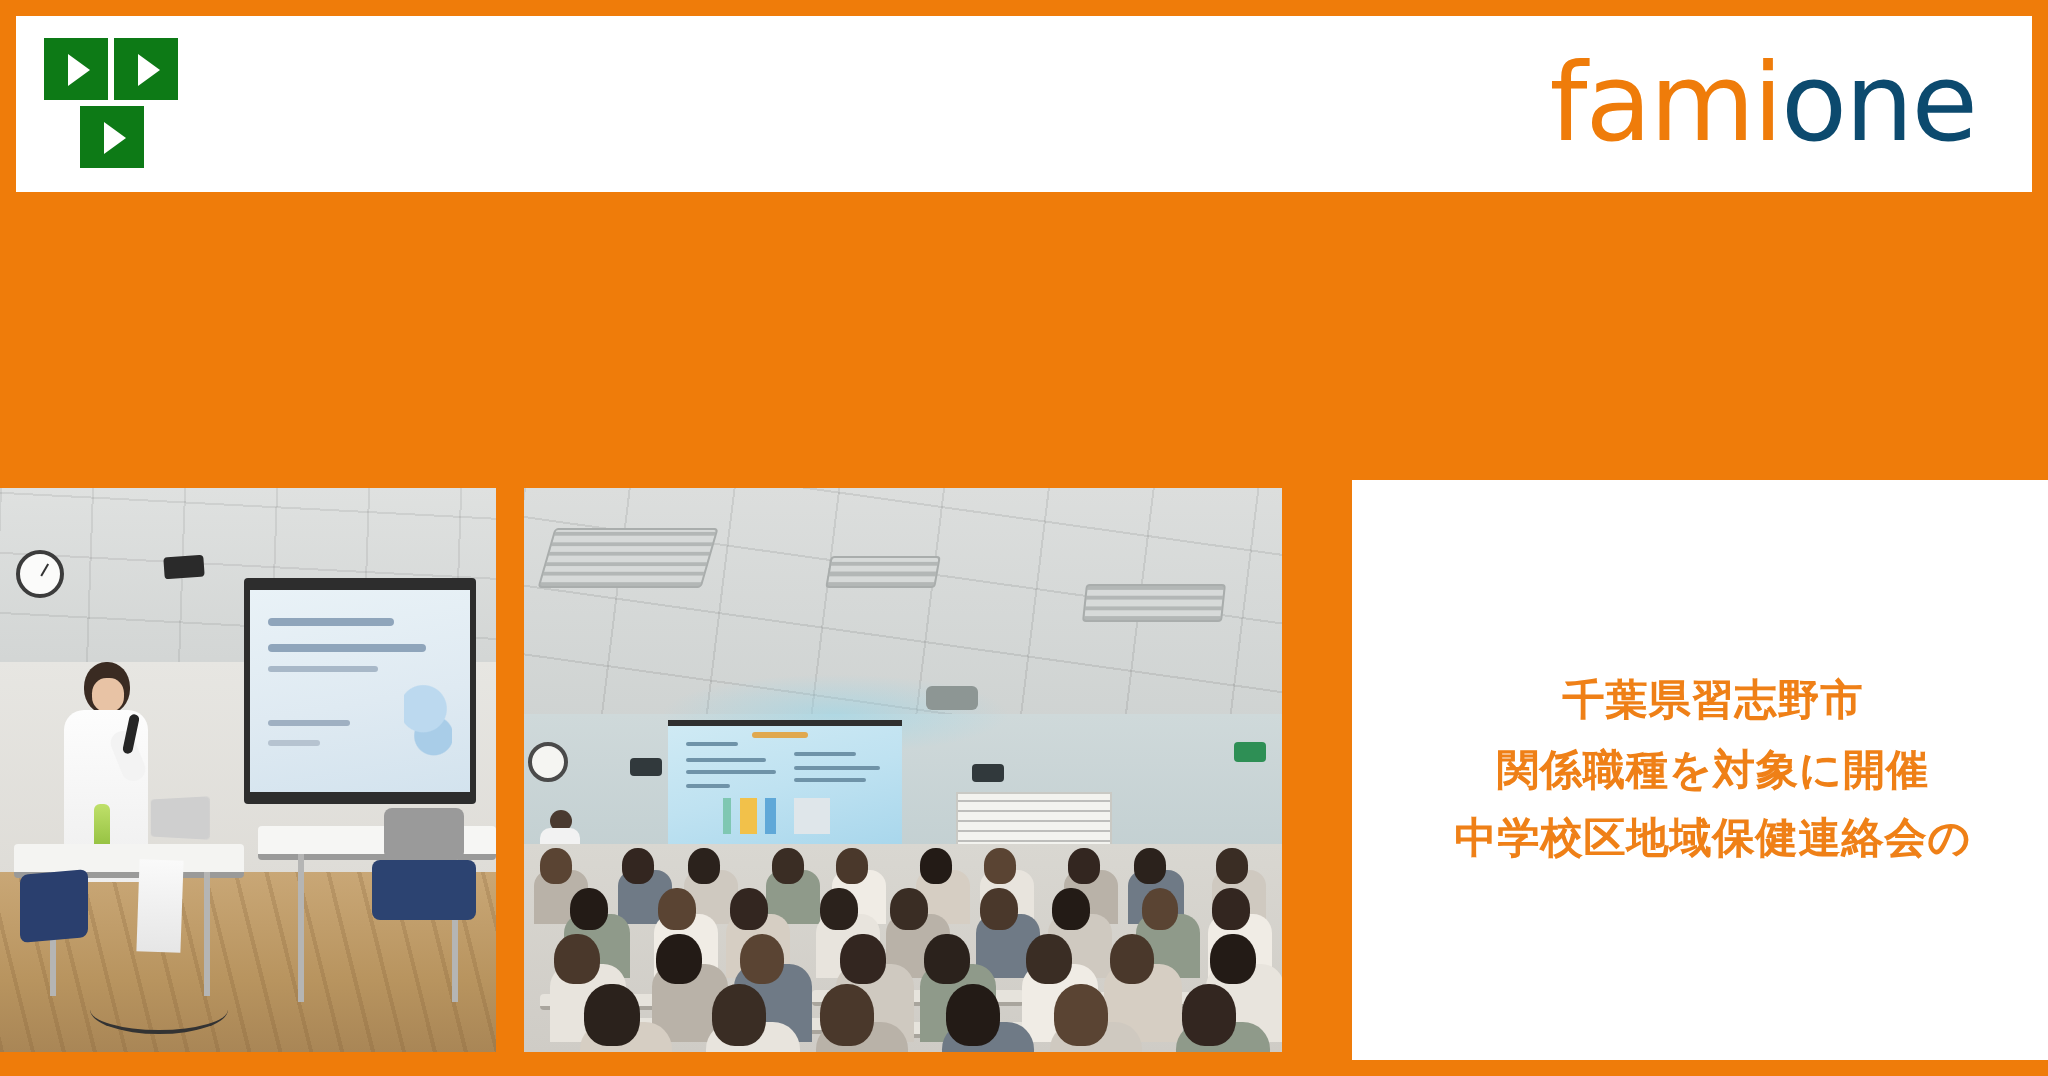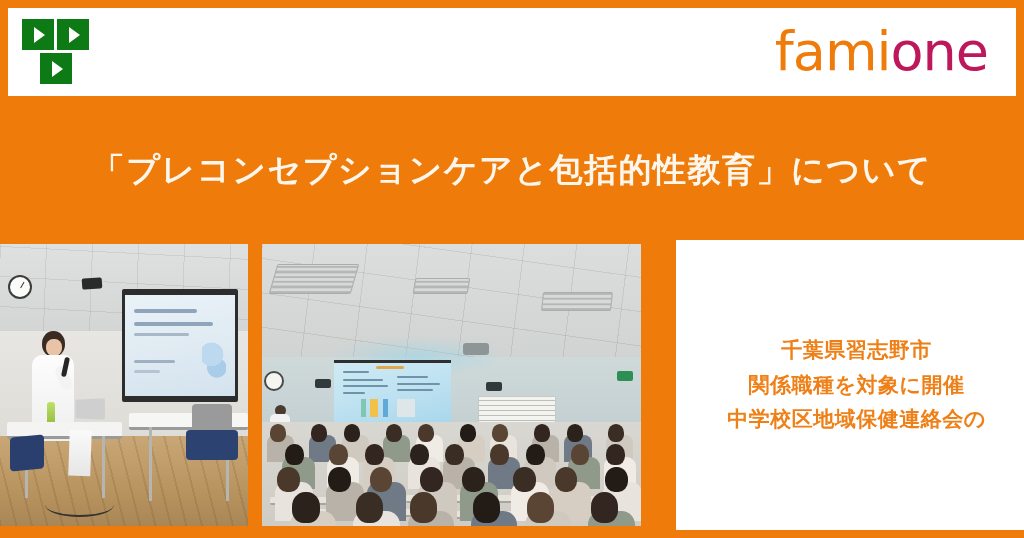--- a/index.html
+++ b/index.html
@@ -66,21 +66,21 @@
     margin-top:4px;white-space:nowrap;
   }
 
   .brand{
     font-size:54px;line-height:1;font-weight:400;
     letter-spacing:-1px;white-space:nowrap;
     font-family:"DejaVu Sans","Liberation Sans",sans-serif;
     padding-right:6px;
   }
   .brand .fami{color:#ef7c0a;}
-  .brand .one{color:#be185d;}
+  .brand .one{color:#0c4a6e;}
 
   
   .title-band{
     position:absolute;left:0;top:100px;
     width:1024px;height:140px;
     background:#ef7c0a;
     display:flex;flex-direction:column;
     align-items:center;justify-content:center;
   }
   .title-line{
@@ -363,21 +363,20 @@
       </div>
     </div>
 
     <div class="brand">
       <span class="fami">fami</span><span class="one">one</span>
     </div>
 
   </div>
 
   <div class="title-band">
-    <div class="title-line">「プレコンセプションケアと包括的性教育」について</div>
   </div>
 
   <div class="media">
 
     <div class="photo left">
       <div class="scene">
         <div class="p1-ceiling"></div>
         <div class="p1-wall"></div>
         <div class="p1-floor"></div>
         <div class="p1-clock"></div>

